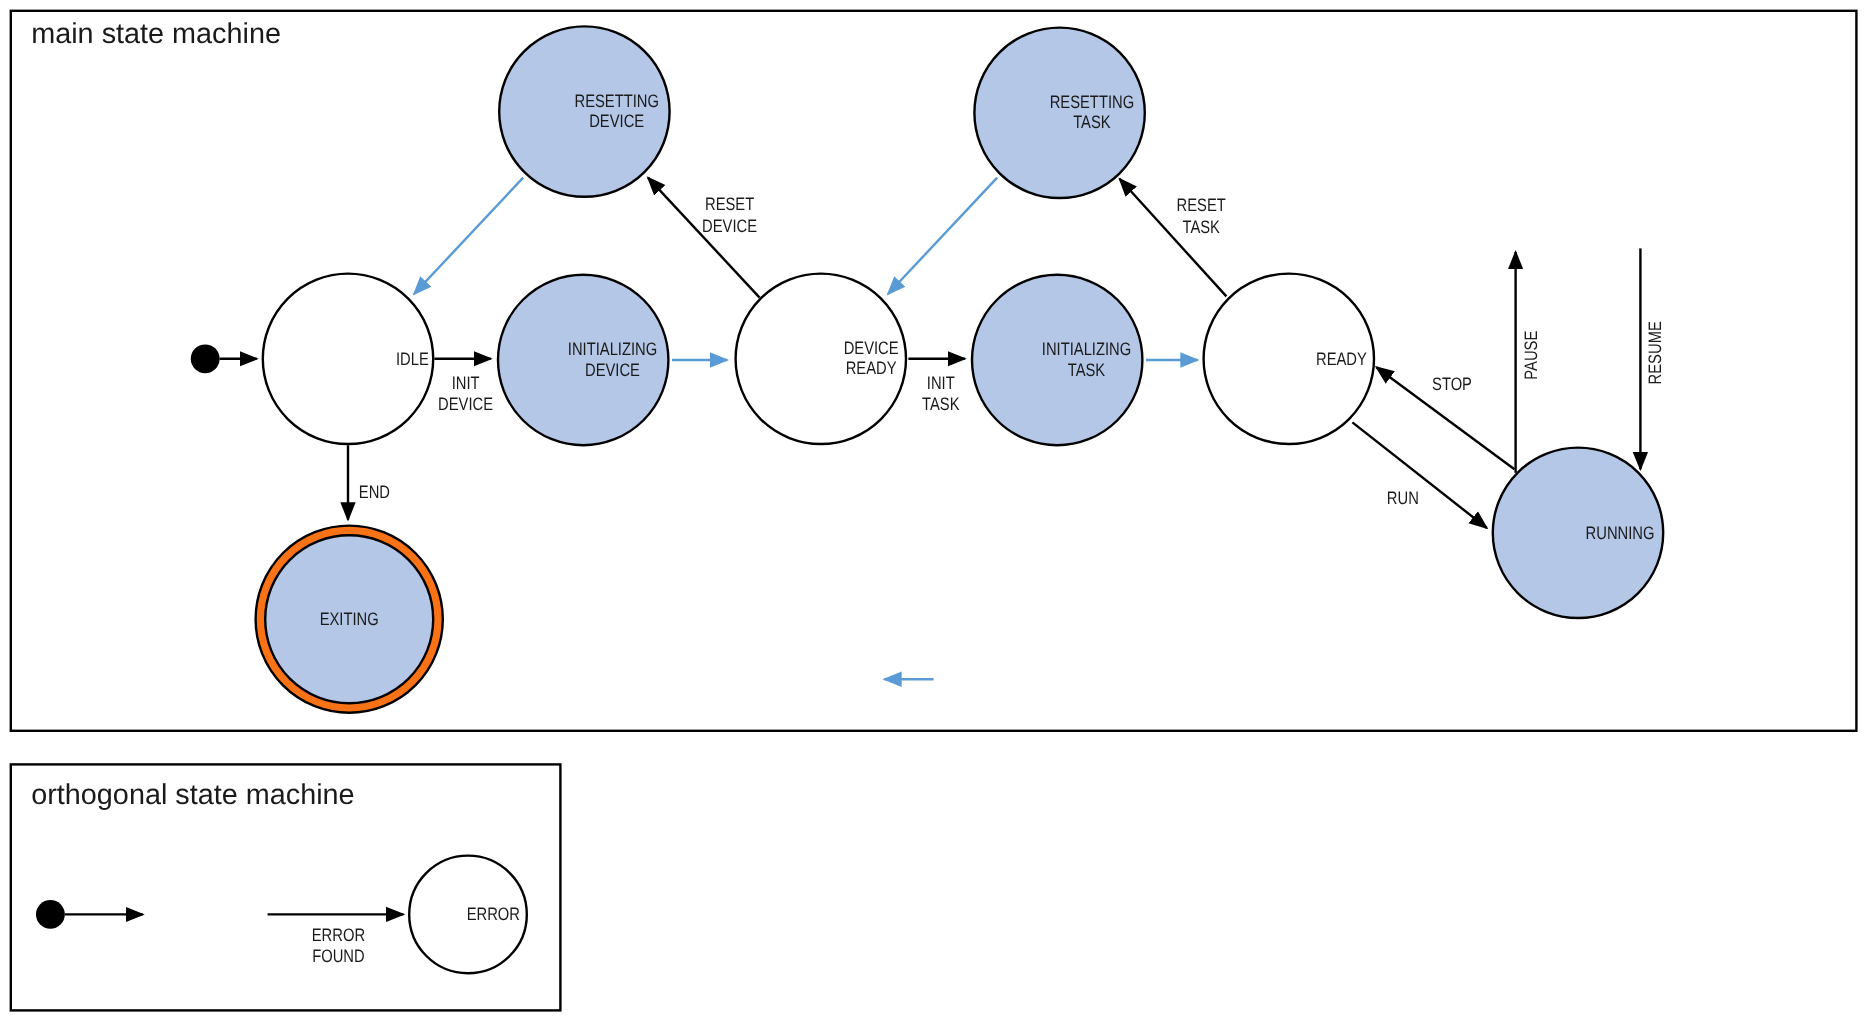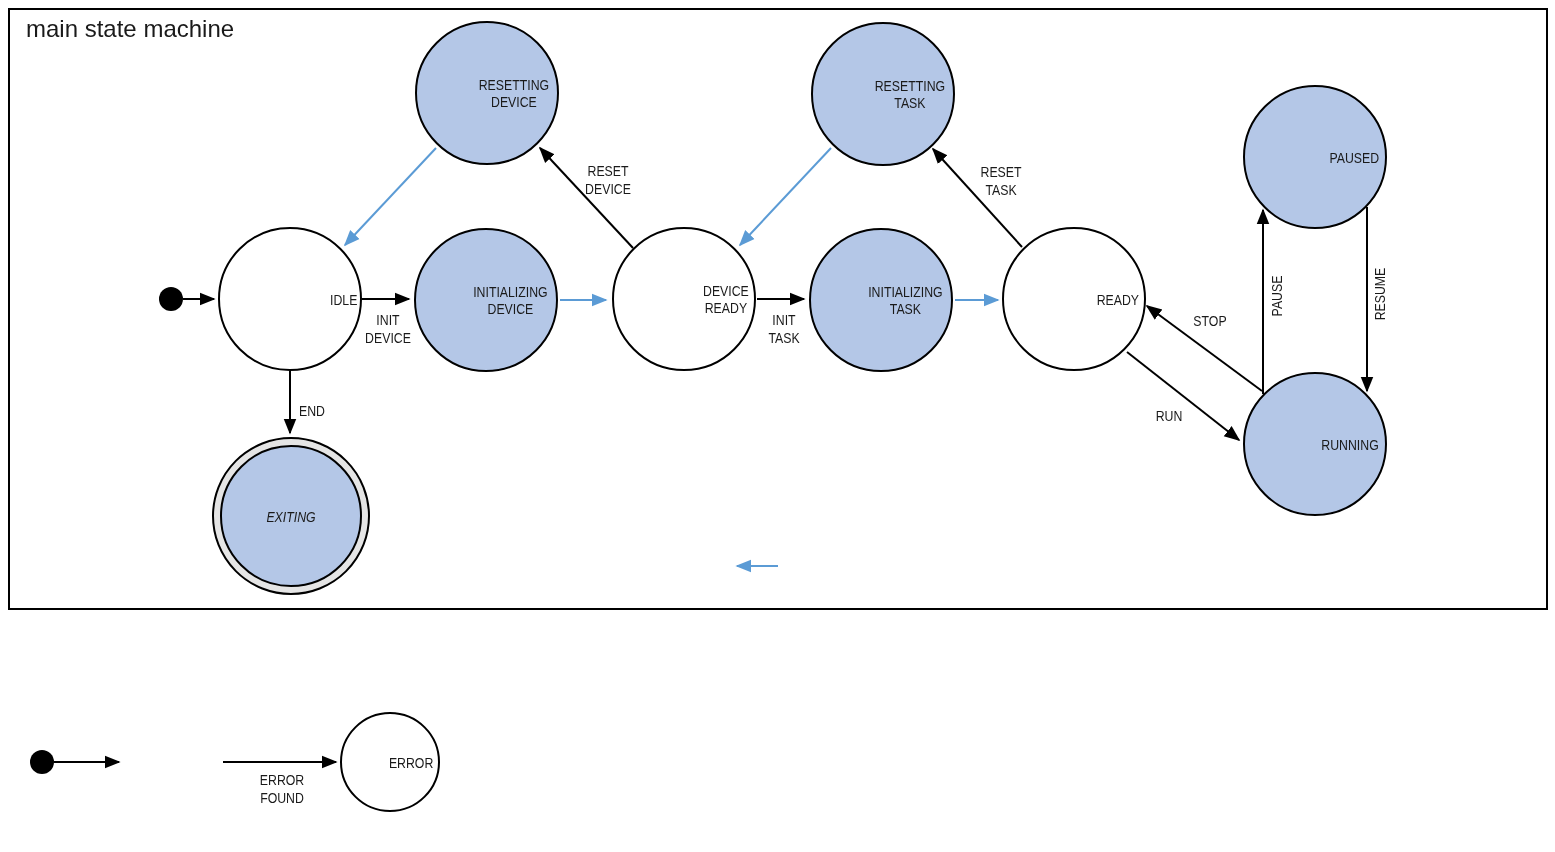--- a/index.html
+++ b/index.html
@@ -15,21 +15,21 @@
   .state{
     position:absolute;width:144px;height:144px;border:2px solid #000;border-radius:50%;
     box-sizing:border-box;display:flex;align-items:center;justify-content:flex-end;background:#fff;
   }
   .state.blue{background:var(--blue,#b4c7e7);}
   .state.small{width:100px;height:100px;}
   .state-label{text-align:center;font-size:15px;line-height:17px;white-space:nowrap;transform:scaleX(.82);}
   .state-label span{display:block;}
   .exiting-outer{
     position:absolute;width:158px;height:158px;border:2px solid #000;border-radius:50%;
-    box-sizing:border-box;display:flex;align-items:center;justify-content:center;background:#e5e5e5;font-style:italic;
+    box-sizing:border-box;display:flex;align-items:center;justify-content:center;background:#f97316;
   }
   .exiting-inner{
     width:142px;height:142px;border:2px solid #000;border-radius:50%;box-sizing:border-box;
     display:flex;align-items:center;justify-content:center;background:var(--blue,#b4c7e7);
   }
   .tlabel{
     position:absolute;font-size:15px;line-height:18px;text-align:center;white-space:nowrap;
     transform:translate(-50%,-50%) scaleX(.82);
   }
   .tlabel.vert{transform:translate(-50%,-50%) rotate(-90deg) scaleX(.82);}
@@ -44,20 +44,23 @@
 </style>
 </head>
 <body>
 
 <div class="canvas">
 
   <div class="box" style="left:8px;top:8px;width:1540px;height:602px">
     <div class="box-title" style="left:16px;top:5px">main state machine</div>
   </div>
 
+  <div class="box" style="left:8px;top:636px;width:460px;height:207px">
+    <div class="box-title" style="left:16px;top:11px">orthogonal state machine</div>
+  </div>
 
 
   <svg class="edges" width="1555" height="852" viewBox="0 0 1555 852">
     <defs>
       <marker id="arrB" viewBox="0 0 10 10" refX="9" refY="5" markerWidth="8" markerHeight="8" orient="auto-start-reverse">
         <path d="M0,1 L10,5 L0,9 z" fill="#000"></path>
       </marker>
       <marker id="arrA" viewBox="0 0 10 10" refX="9" refY="5" markerWidth="8" markerHeight="8" orient="auto-start-reverse">
         <path d="M0,1 L10,5 L0,9 z" fill="#5b9bd5"></path>
       </marker>
@@ -128,25 +131,20 @@
       <span>TASK</span>
     </div>
   </div>
 
   <div class="state" style="left:1002px;top:227px">
     <div class="state-label">
       <span>READY</span>
     </div>
   </div>
 
-  <div class="state blue" style="left:1243px;top:85px">
-    <div class="state-label">
-      <span>PAUSED</span>
-    </div>
-  </div>
 
   <div class="state blue" style="left:1243px;top:372px">
     <div class="state-label">
       <span>RUNNING</span>
     </div>
   </div>
 
   <div class="exiting-outer" style="left:212px;top:437px">
     <div class="exiting-inner">
       <div class="state-label">

